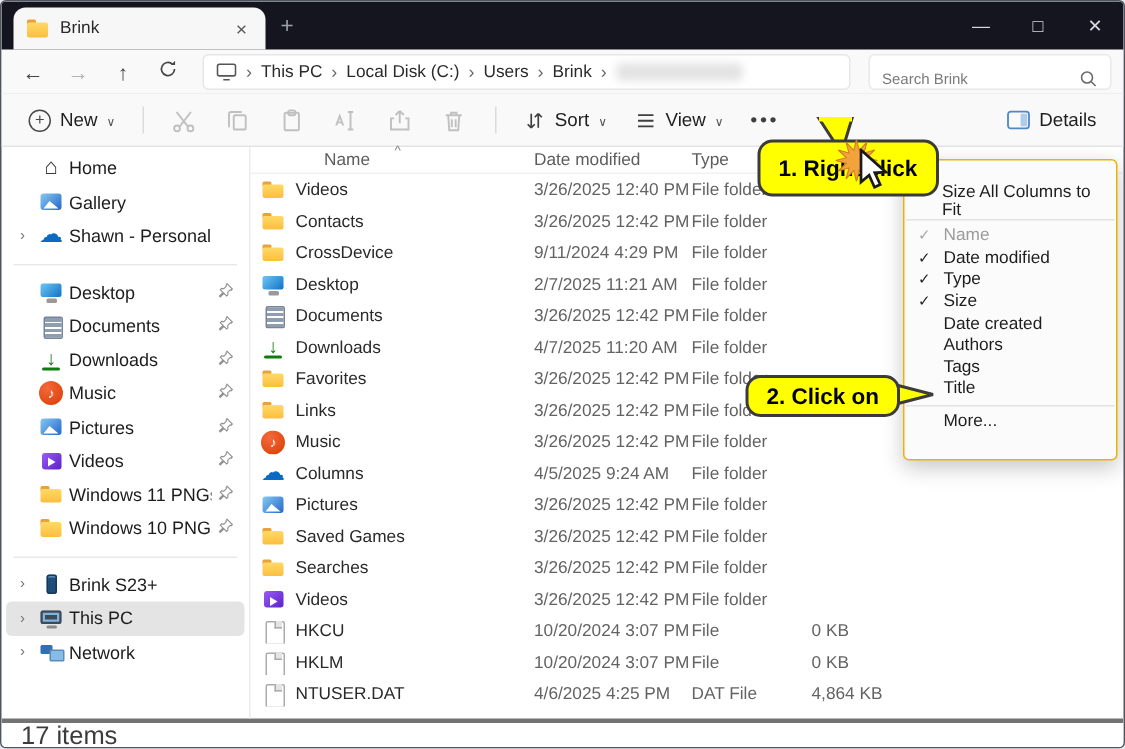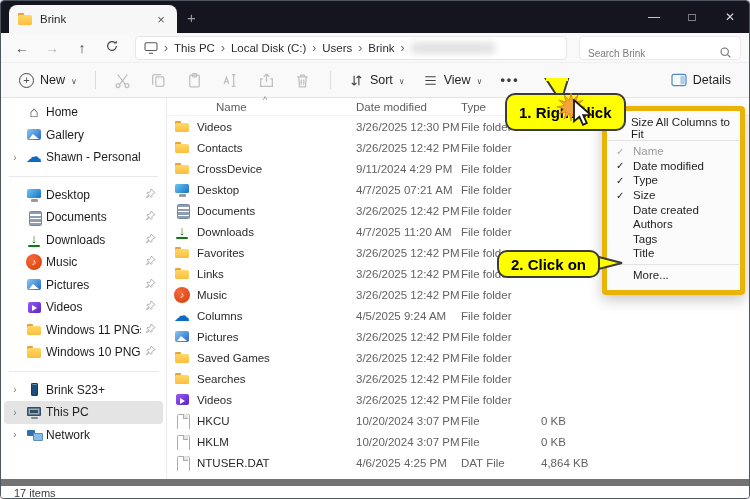--- a/index.html
+++ b/index.html
@@ -60,26 +60,26 @@
   .cols { display:grid; grid-template-columns:182px 105px 80px 56px; padding-left:7px; height:18px; align-items:center; color:#5d5d5d; font-size:11.5px; position:relative; border-bottom:1px solid #f1f1f1; }
   .cols .c-name { padding-left:42px; }
   .cols .c-size { text-align:left; padding-left:28px; }
   .sortcaret { position:absolute; left:96px; top:-3px; font-size:9px; color:#888; }
   .rows { }
   .frow { display:grid; grid-template-columns:182px 105px 80px 56px; padding-left:7px; height:21px; align-items:center; font-size:11.5px; }
   .fname { display:flex; align-items:center; gap:7px; color:#2a2a2a; white-space:nowrap; overflow:hidden; }
   .fdate, .ftype { color:#636363; }
   .fsize { color:#636363; padding-right:4px; }
   
-  .statusbar { height:21px; border-top:7px solid #737373; display:flex; align-items:center; padding:0 13px; font-size:11px; color:#3c3c3c; background:#fff; }
+  .statusbar { height:21px; border-top:3px solid #737373; display:flex; align-items:center; padding:0 13px; font-size:17px; color:#3c3c3c; background:#fff; }
   
   .ctxmenu {
     position:absolute; left:601px; top:105px; width:143px; z-index:5;
-    background:#fbfbfb; border:5px solid #eab308; border-radius:4px;
-    box-shadow:0 5px 14px rgba(0,0,0,.22); padding:8px 0; font-size:11.5px;
+    background:#fbfbfb; border:1px solid #eab308; border-radius:4px;
+    box-shadow:0 5px 14px rgba(0,0,0,.22); padding:18px 0; font-size:11.5px;
   }
   .m-item { display:flex; align-items:center; height:14.6px; padding:0 8px 0 9px; color:#1e1e1e; }
   .m-item.first { height:18px; }
   .m-item .chk { width:17px; font-size:10px; color:#222; }
   .m-item.disabled { color:#9c9c9c; }
   .m-item.disabled .chk { color:#a8a8a8; }
   .m-sep { height:1px; background:#e2e2e2; margin:3px 1px; }
   
   .callout {
     position:absolute; z-index:10; background:#ffff00; border:2px solid #3b3b3b;
@@ -348,21 +348,21 @@
           <span class="c-date">Date modified</span>
           <span class="c-type">Type</span>
           <span class="c-size">Size</span>
         </div>
       <div class="rows" id="filerows">
           <div class="frow">
             <span class="fname">
               <span class="ic ic-folder"></span>
               <span>Videos</span>
             </span>
-            <span class="fdate">3/26/2025 12:30 PM</span>
+            <span class="fdate">3/26/2025 12:40 PM</span>
             <span class="ftype">File folder</span>
             <span class="fsize"></span>
           </div>
           <div class="frow">
             <span class="fname">
               <span class="ic ic-folder"></span>
               <span>Contacts</span>
             </span>
             <span class="fdate">3/26/2025 12:42 PM</span>
             <span class="ftype">File folder</span>
@@ -375,21 +375,21 @@
             </span>
             <span class="fdate">9/11/2024 4:29 PM</span>
             <span class="ftype">File folder</span>
             <span class="fsize"></span>
           </div>
           <div class="frow">
             <span class="fname">
               <span class="ic ic-monitor"></span>
               <span>Desktop</span>
             </span>
-            <span class="fdate">4/7/2025 07:21 AM</span>
+            <span class="fdate">2/7/2025 11:21 AM</span>
             <span class="ftype">File folder</span>
             <span class="fsize"></span>
           </div>
           <div class="frow">
             <span class="fname">
               <span class="ic ic-documents"></span>
               <span>Documents</span>
             </span>
             <span class="fdate">3/26/2025 12:42 PM</span>
             <span class="ftype">File folder</span>

